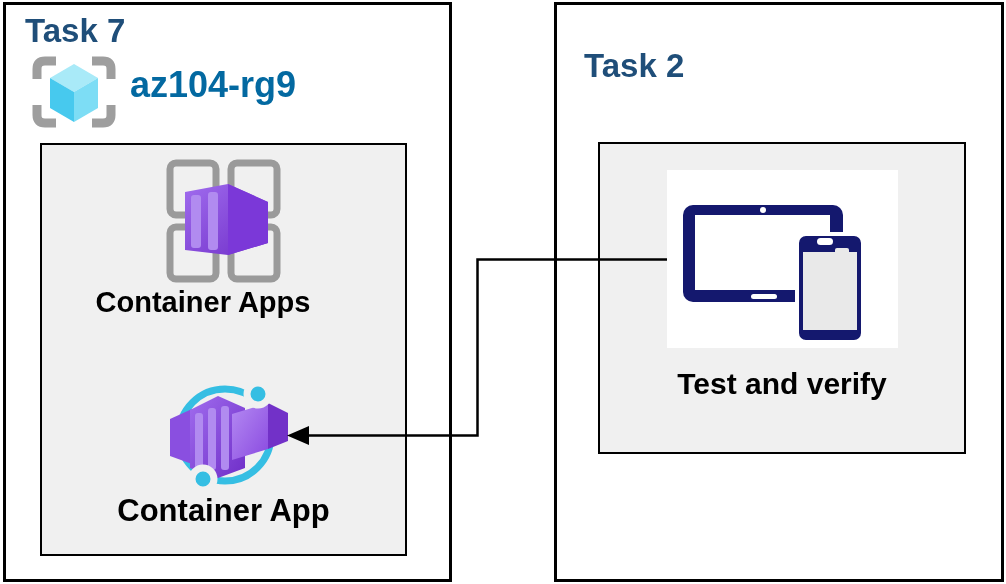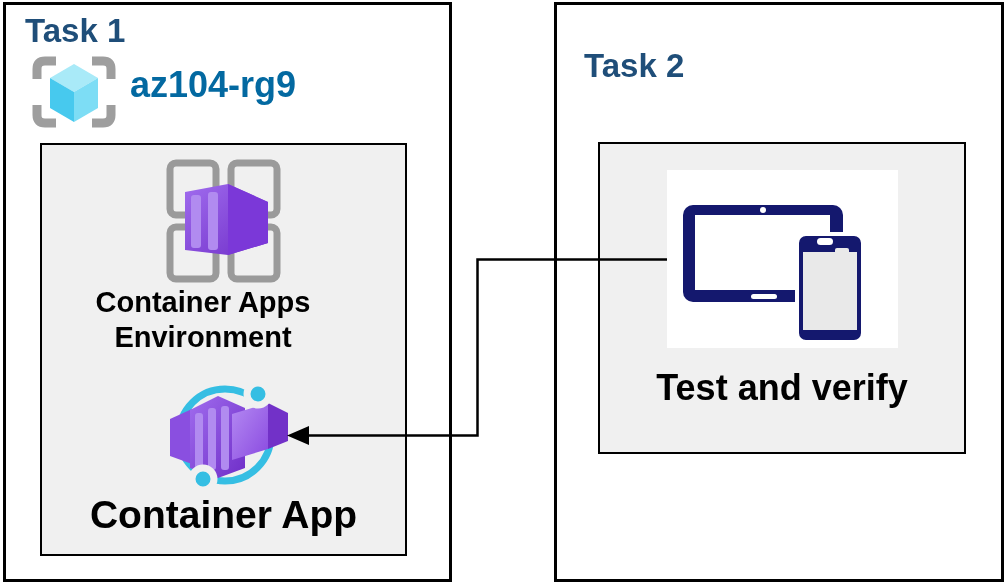--- a/index.html
+++ b/index.html
@@ -14,35 +14,35 @@
   .panel{position:absolute;box-sizing:border-box;background:#F0F0F0;border:2px solid #000;z-index:1;}
   #panel1{left:40px;top:143px;width:367px;height:413px;}
   #panel2{left:598px;top:142px;width:368px;height:312px;}
   .icon{position:absolute;z-index:2;}
   #rg-icon{left:32px;top:56px;}
   #rg-label{position:absolute;left:130px;top:64px;font-size:36px;font-weight:bold;color:#0369a1;z-index:2;}
   #env-icon{left:160px;top:158px;}
   #app-icon{left:166px;top:372px;}
   .caption{position:absolute;z-index:2;font-weight:bold;color:#000;text-align:center;}
   #env-label{left:42px;top:285px;width:322px;font-size:29px;line-height:35px;}
-  #app-label{left:42px;top:493px;width:363px;font-size:39px;}
+  #app-label{left:42px;top:493px;width:363px;font-size:31px;}
   #white-box{position:absolute;left:667px;top:170px;width:231px;height:178px;background:#fff;z-index:2;}
-  #test-label{left:600px;top:367px;width:364px;font-size:36px;}
+  #test-label{left:600px;top:367px;width:364px;font-size:30px;}
   #connector{position:absolute;left:0;top:0;z-index:50;pointer-events:none;}
 </style>
 </head>
 <body>
 
 <div id="page">
 
   <div id="task1-box" class="task-box"></div>
 
   <div id="task2-box" class="task-box"></div>
 
-  <div id="task1-title" class="task-title">Task 1</div>
+  <div id="task1-title" class="task-title">Task 7</div>
   <div id="task2-title" class="task-title">Task 2</div>
 
   <svg id="rg-icon" class="icon" width="84" height="72" viewBox="0 0 84 72">
     <g fill="none" stroke-width="9">
       <path d="M24,5 L13,5 Q5,5 5,13 L5,23" stroke="#9E9E9E"></path>
       <path d="M5,49 L5,59 Q5,67 13,67 L24,67" stroke="#9E9E9E"></path>
       <path d="M60,5 L71,5 Q79,5 79,13 L79,23" stroke="#9E9E9E"></path>
       <path d="M79,49 L79,59 Q79,67 71,67 L60,67" stroke="#9E9E9E"></path>
     </g>
     <polygon points="42,8 66,22 42,36 18,22" fill="#A9EAF8"></polygon>
@@ -66,21 +66,20 @@
       <rect x="10" y="69" width="46" height="52" rx="6"></rect>
       <rect x="71" y="69" width="46" height="52" rx="6"></rect>
     </g>
     <polygon points="25,34 68,26 108,44 108,85 68,97 25,92" fill="url(#gradEnvBody)"></polygon>
     <polygon points="68,26 108,44 108,85 68,97" fill="#7B38D8"></polygon>
     <rect x="31" y="37" width="10" height="53" rx="3" fill="#B18BF0"></rect>
     <rect x="48" y="34" width="10" height="58" rx="3" fill="#B18BF0"></rect>
   </svg>
   <div id="env-label" class="caption">
     <div>Container Apps</div>
-    <div>Environment</div>
   </div>
 
   <svg id="app-icon" class="icon" width="124" height="124" viewBox="0 0 124 124">
     <defs>
       <linearGradient id="gradAppBody" x1="0" y1="0" x2="1" y2="1">
         <stop offset="0" stop-color="#A06CEE"></stop>
           <stop offset="1" stop-color="#6F2EC8"></stop>
       </linearGradient>
       <linearGradient id="gradAppRight" x1="0" y1="0" x2="1" y2="1">
         <stop offset="0" stop-color="#B48AF2"></stop>

